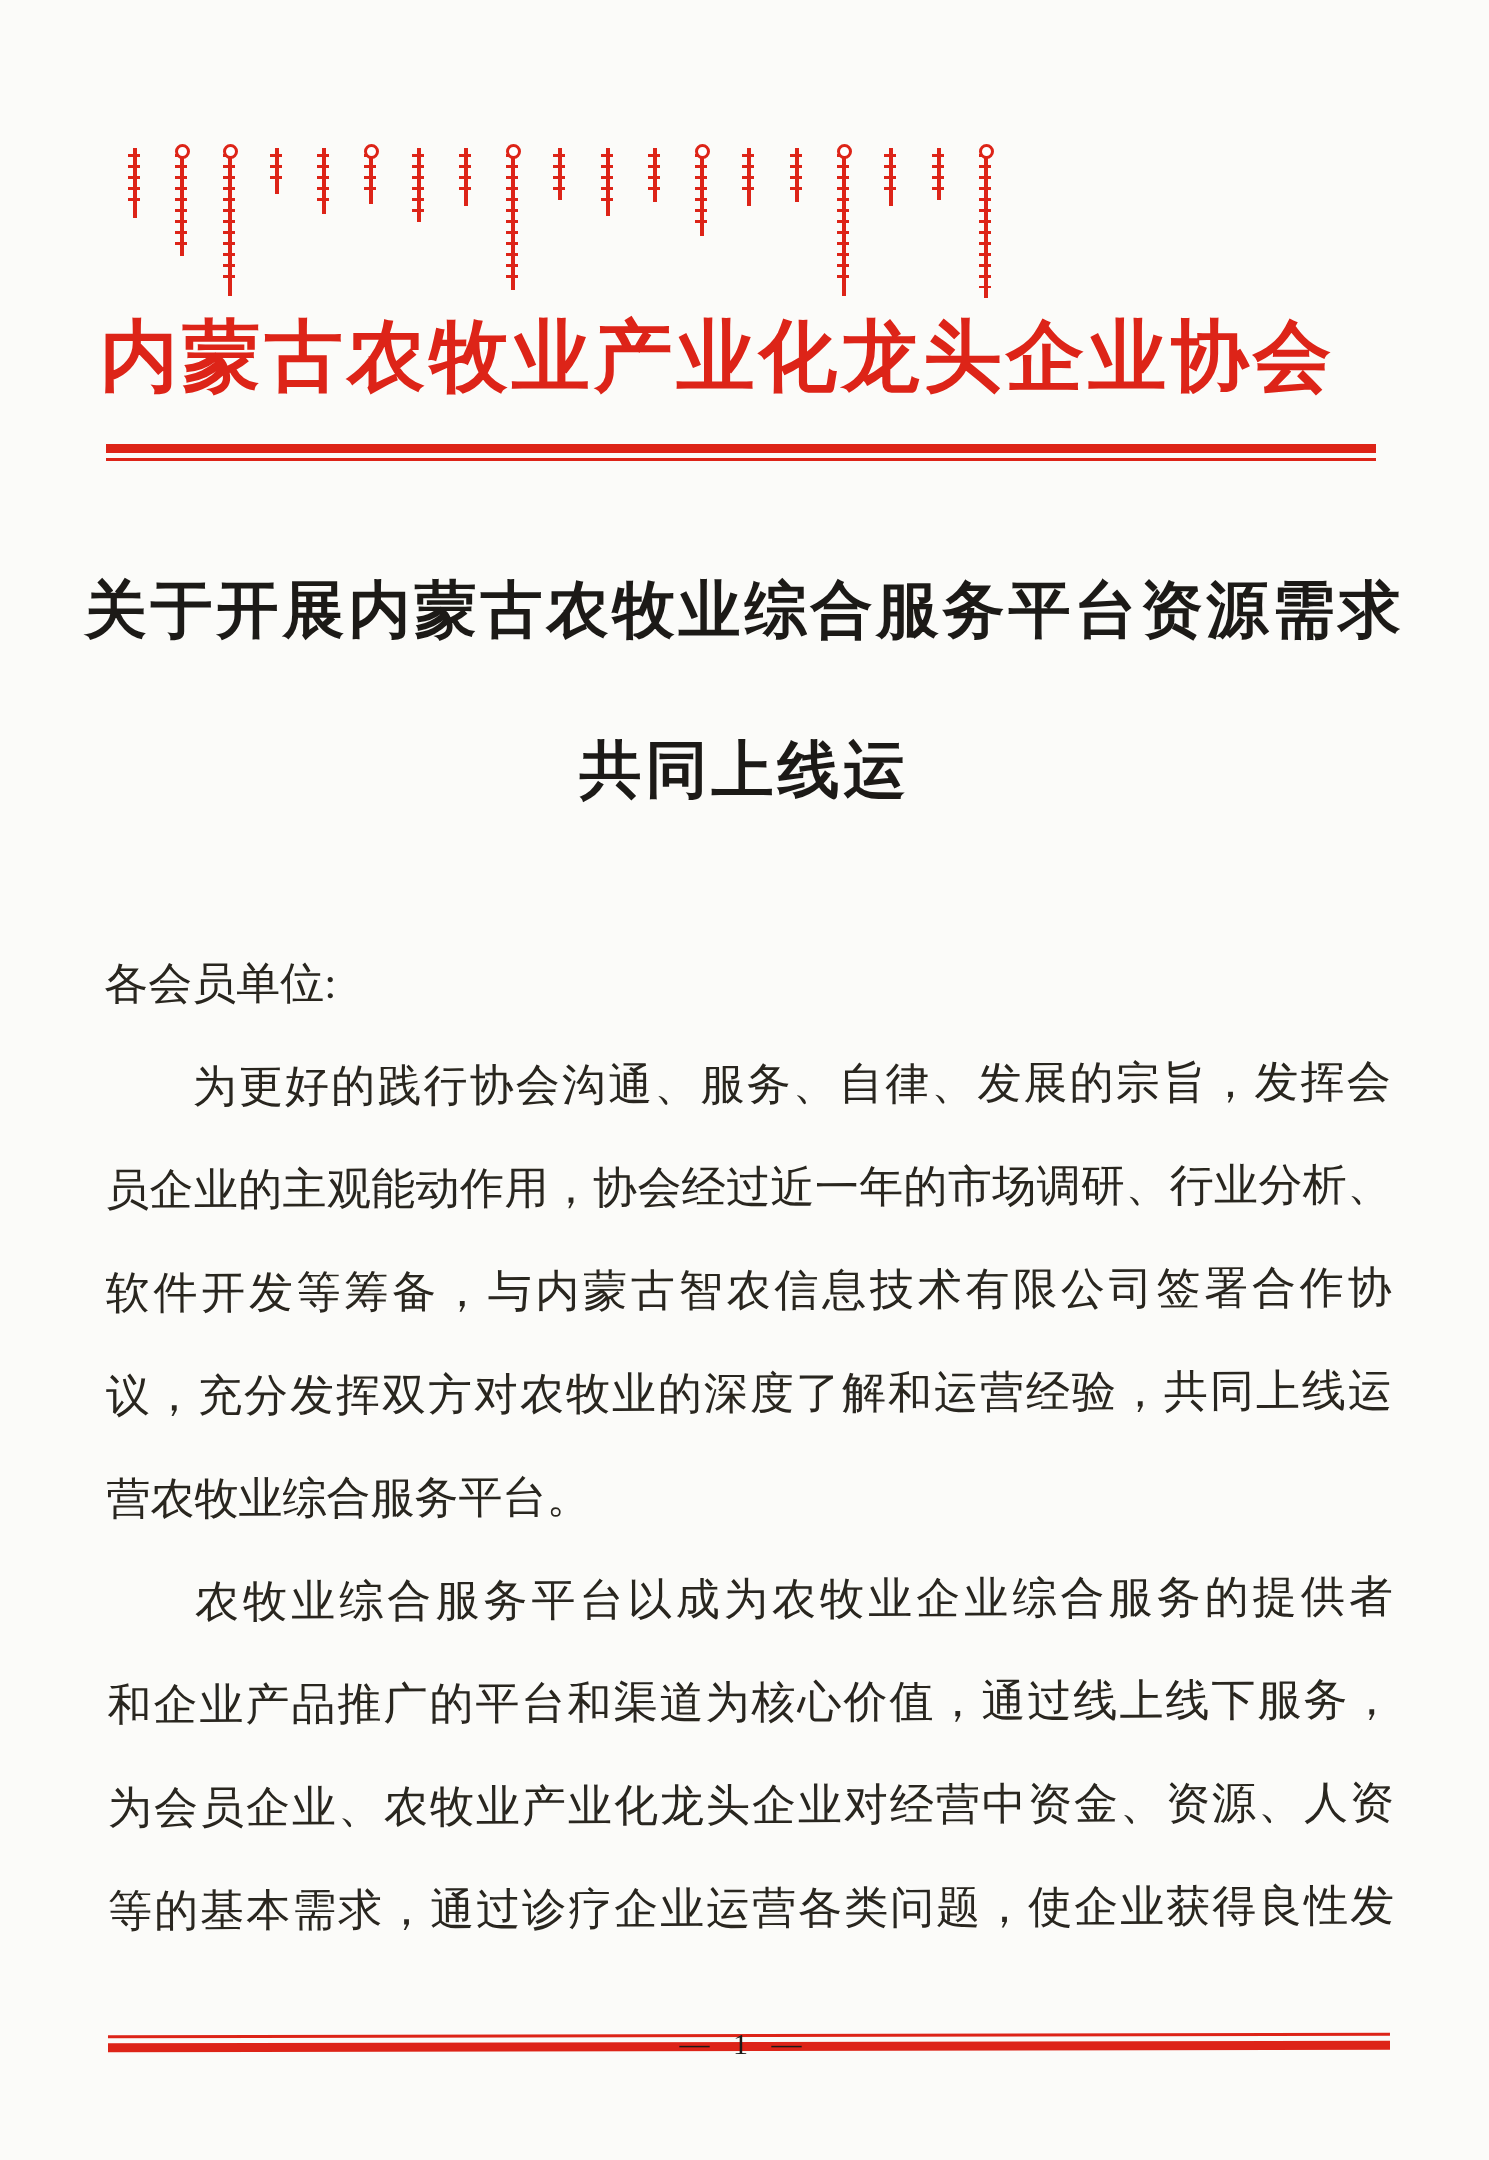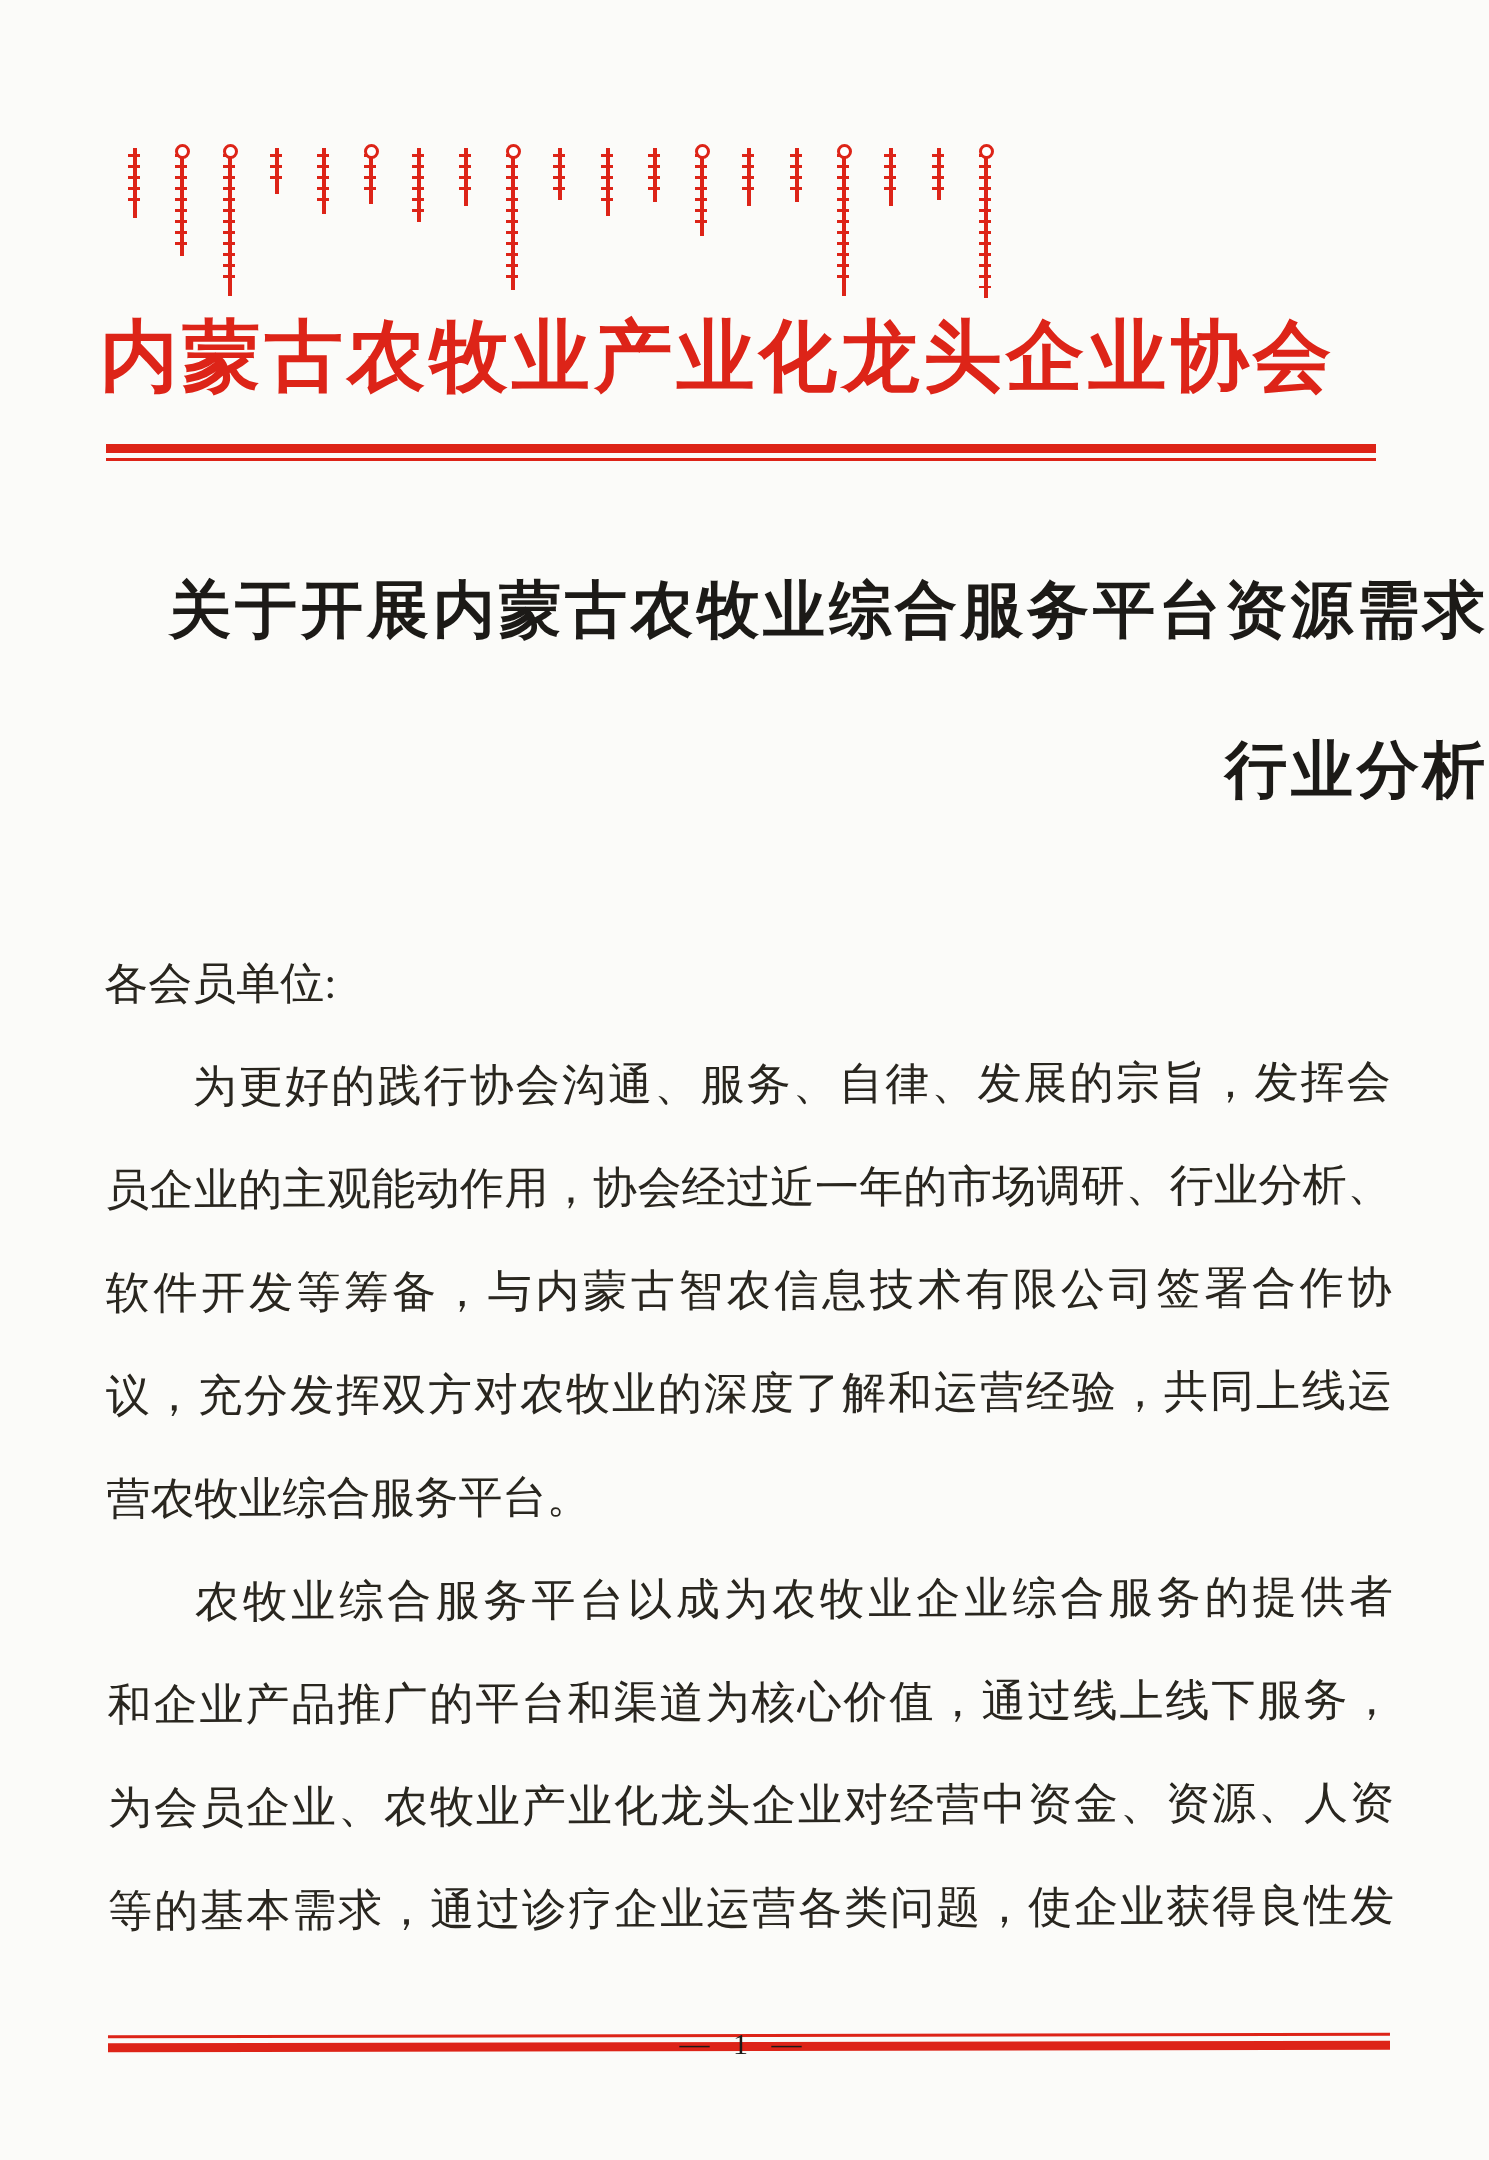--- a/index.html
+++ b/index.html
@@ -49,21 +49,21 @@
   
   .header-rules{position:absolute;left:106px;top:444px;width:1270px;}
   .rule{background:var(--red);}
   .rule.thick{height:9px;}
   .rule.thin{height:3px;}
   .header-rules .thick{margin-bottom:5px;}
 
   
   .doc-title{
     position:absolute;left:0;top:530px;width:100%;
-    text-align:right;color:#1c1a17;
+    text-align:center;color:#1c1a17;
     font-weight:bold;font-size:62px;line-height:160px;
     letter-spacing:4px;
   }
 
   
   .doc-body{
     position:absolute;left:104px;top:930px;width:1286px;
     font-size:44px;line-height:103px;color:var(--ink);
     transform:rotate(-0.25deg);transform-origin:50% 0;
   }
@@ -126,21 +126,21 @@
 
   <div class="org-title">内蒙古农牧业产业化龙头企业协会</div>
 
   <div class="header-rules">
     <div class="rule thick"></div>
     <div class="rule thin"></div>
   </div>
 
   <div class="doc-title">
     <div>关于开展内蒙古农牧业综合服务平台资源需求</div>
-    <div>行业分析</div>
+    <div>共同上线运</div>
   </div>
 
   <div class="doc-body">
     <div class="body-line">各会员单位:</div>
     <div>
         <div class="body-line indent fill">为更好的践行协会沟通、服务、自律、发展的宗旨，发挥会</div>
         <div class="body-line fill">员企业的主观能动作用，协会经过近一年的市场调研、行业分析、</div>
         <div class="body-line fill">软件开发等筹备，与内蒙古智农信息技术有限公司签署合作协</div>
         <div class="body-line fill">议，充分发挥双方对农牧业的深度了解和运营经验，共同上线运</div>
         <div class="body-line">营农牧业综合服务平台。</div>

